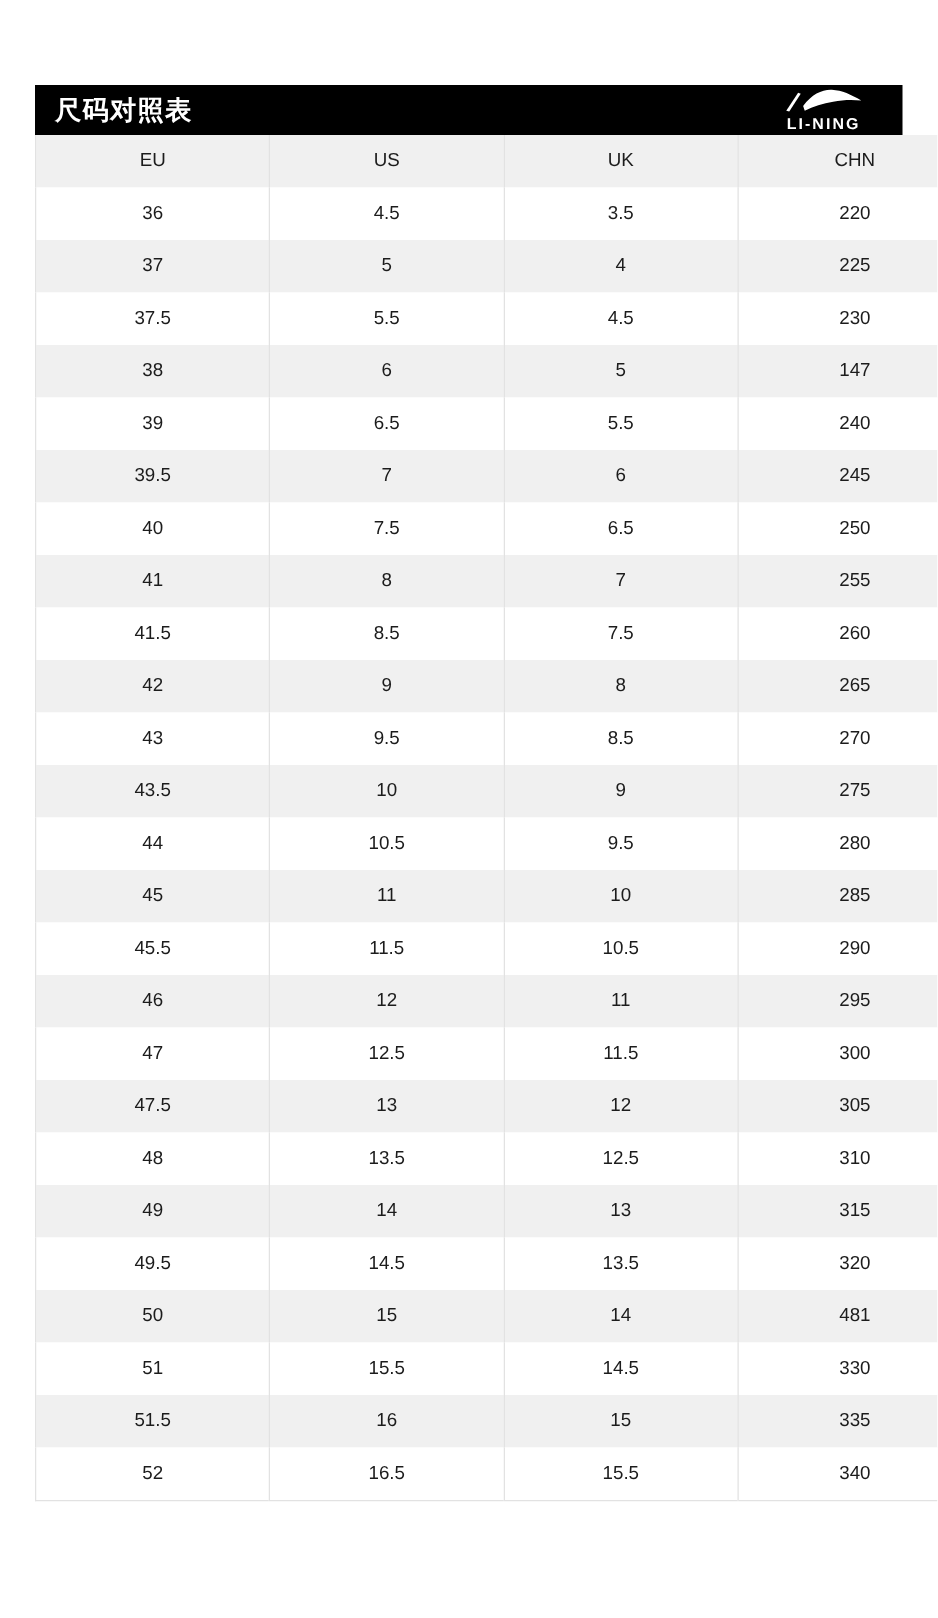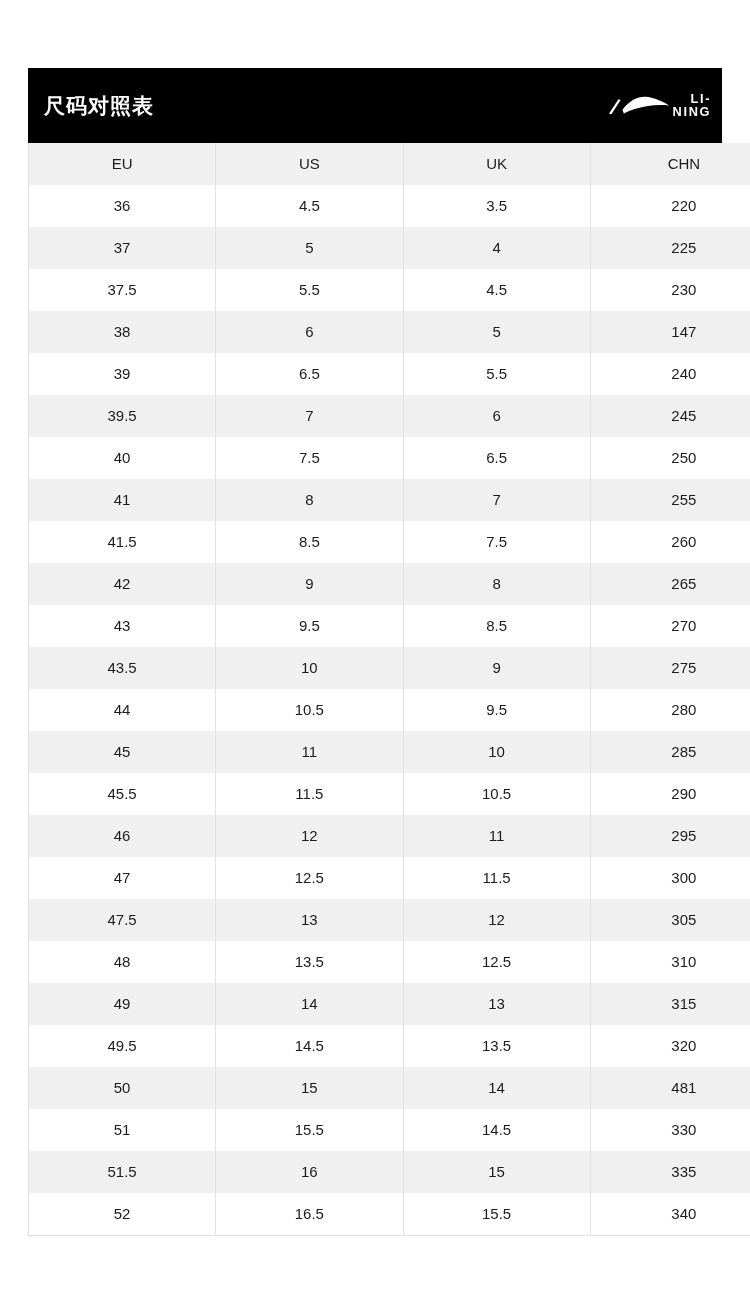--- a/index.html
+++ b/index.html
@@ -24,44 +24,44 @@
   
   .chart-wrap {
     position: absolute;
     left: 28px;
     top: 68px;
     width: 694px;
   }
 
   
   .brand-header {
-    height: 75px;
+    height: 40px;
     background: #000000;
     display: flex;
     align-items: center;
     justify-content: space-between;
     padding: 0 20px 0 16px;
   }
 
   .brand-title {
     color: #ffffff;
     font-size: 21px;
     font-weight: 700;
     letter-spacing: 1px;
     line-height: 1;
     white-space: nowrap;
   }
 
   .brand-logo {
     display: flex;
+    flex-direction: column;
     align-items: center;
     justify-content: center;
     gap: 2px;
     width: 86px;
-    text-align: right;
   }
 
   .brand-logo svg { display: block; }
 
   .brand-logo-word {
     color: #ffffff;
     font-size: 12.5px;
     font-weight: 700;
     letter-spacing: 1.6px;
     line-height: 1;

